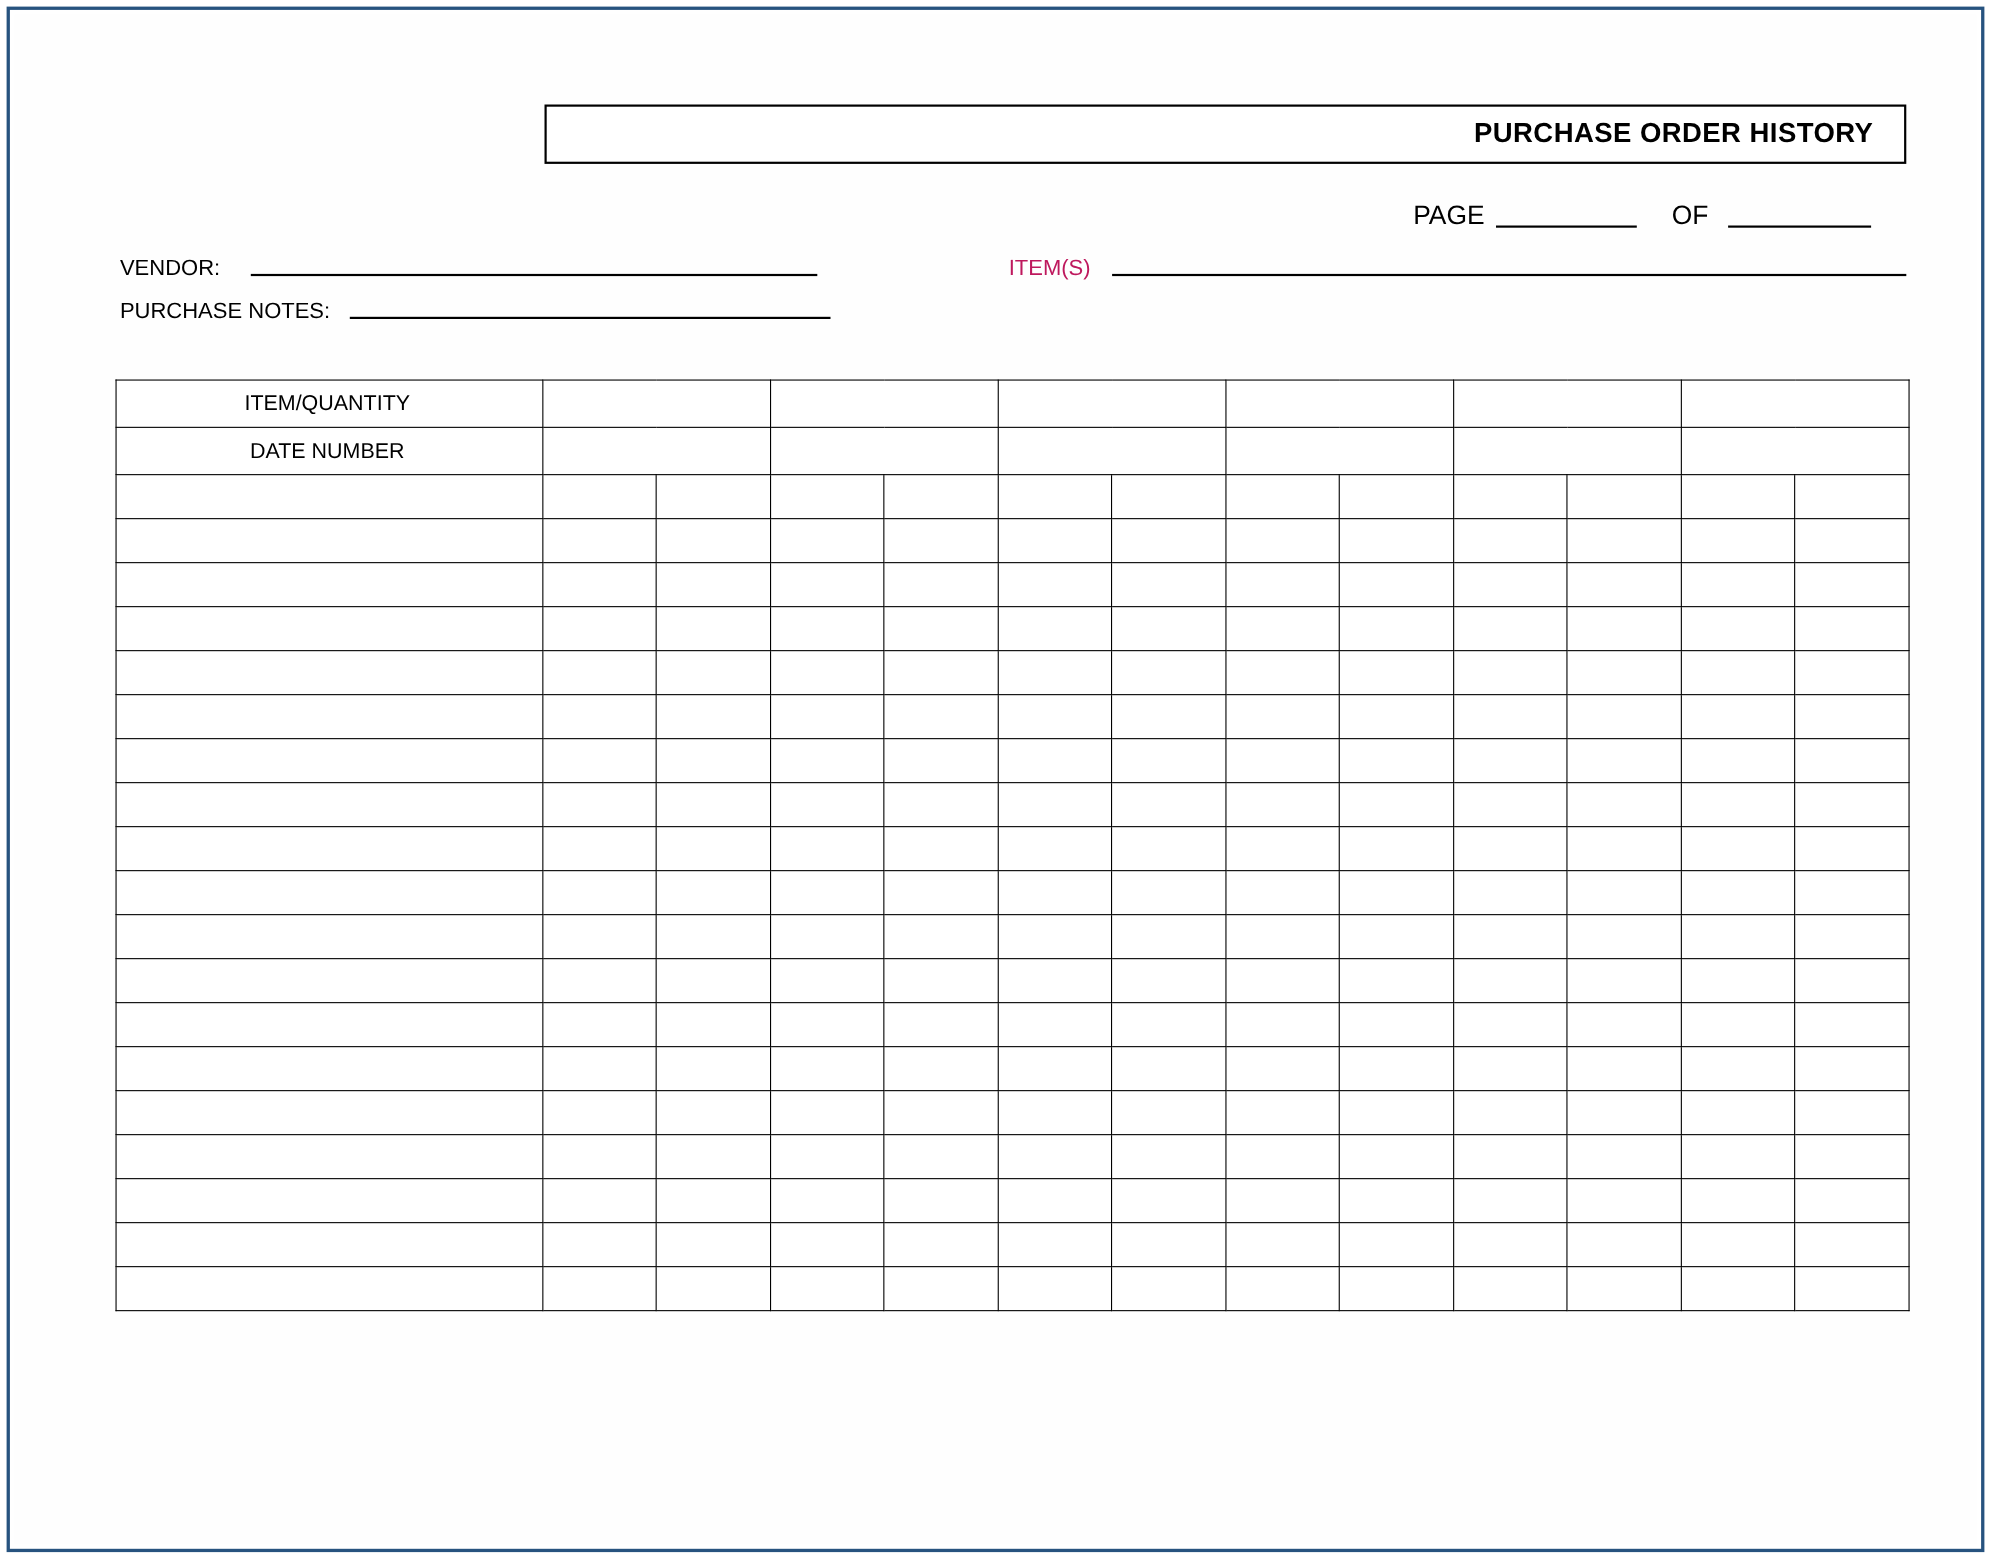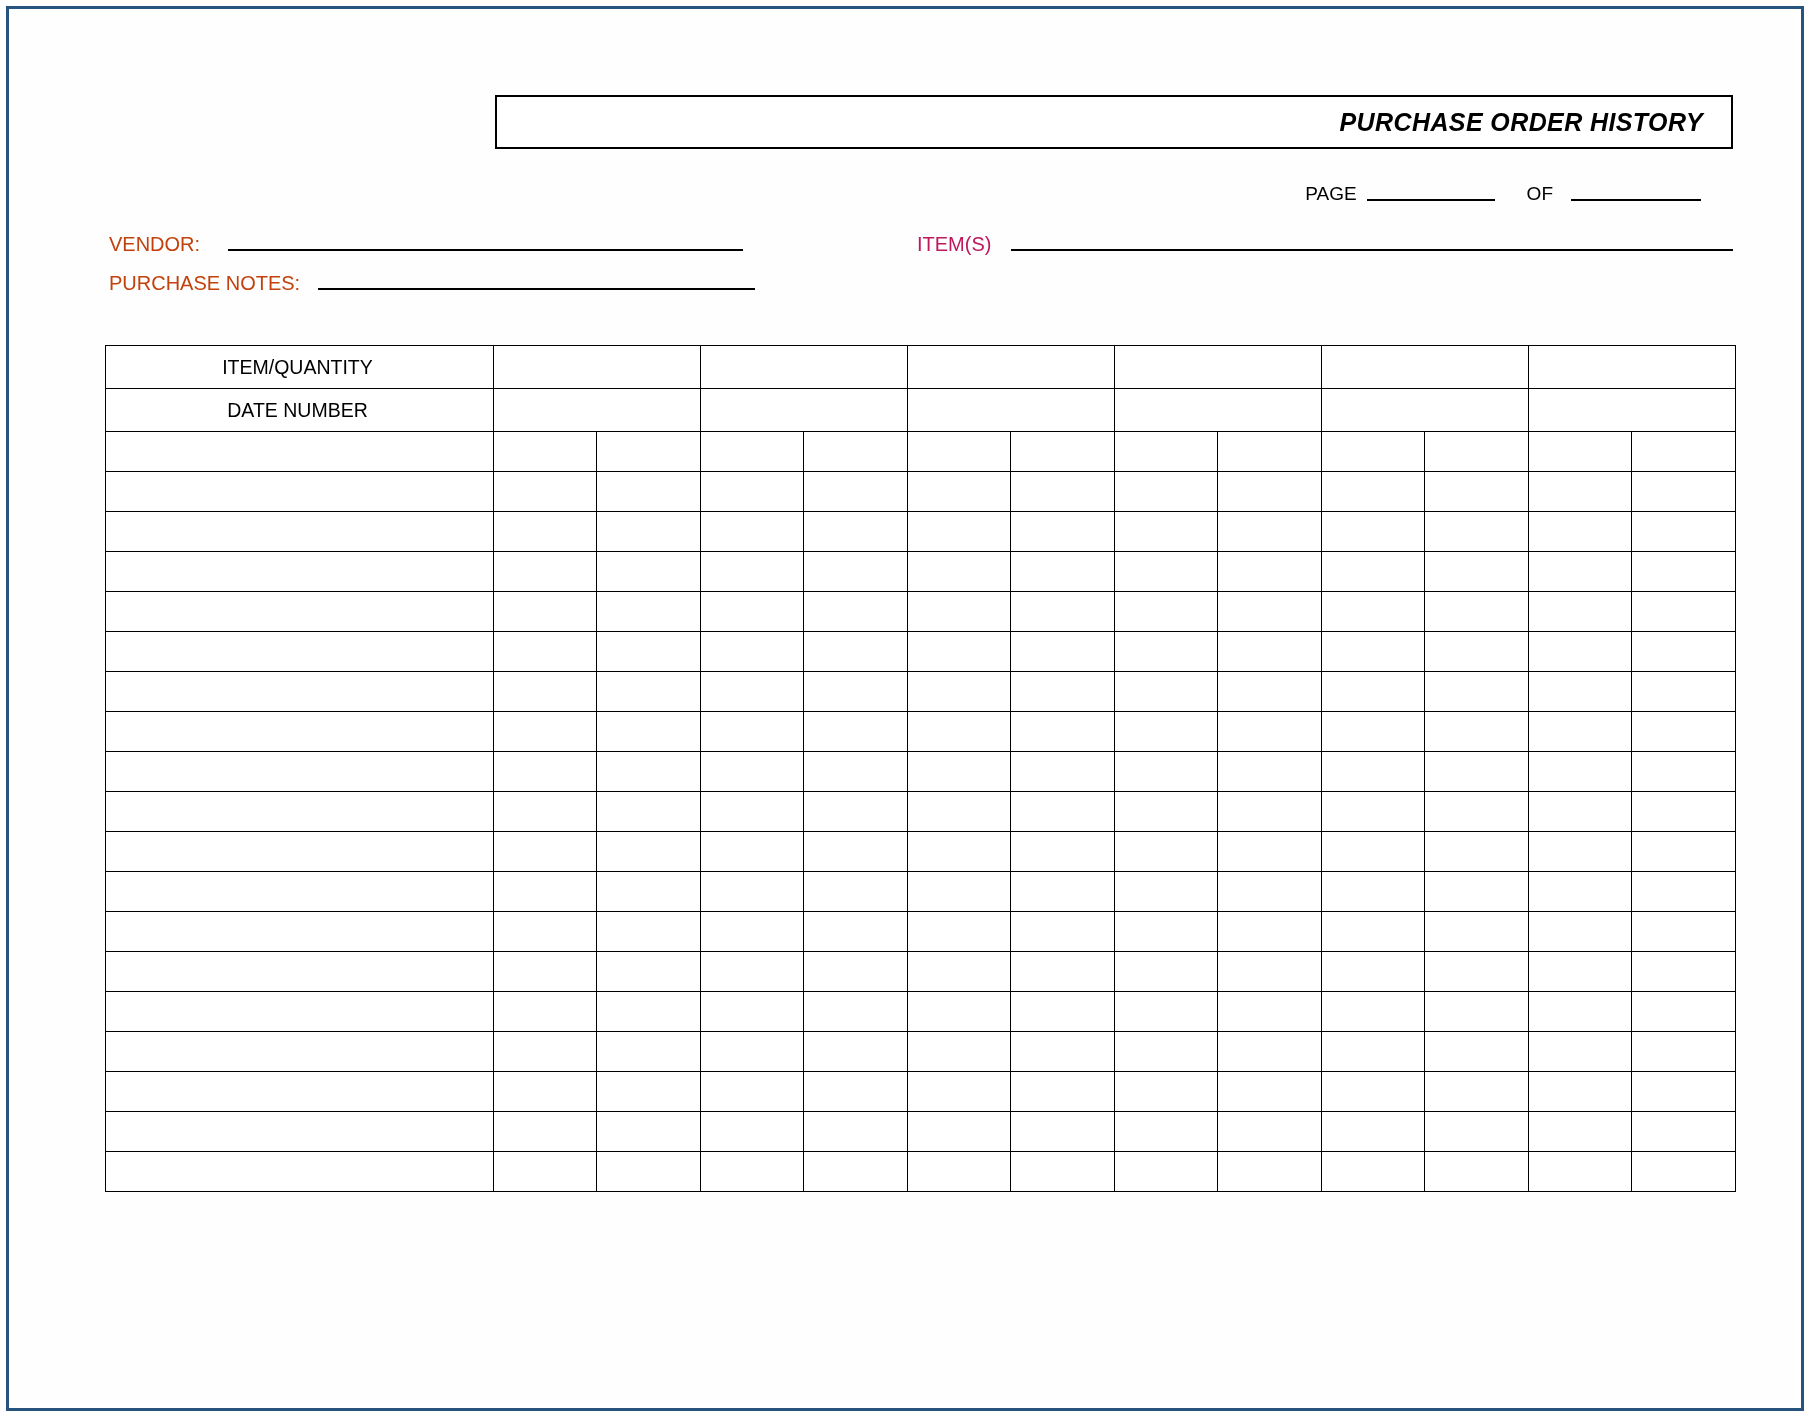--- a/index.html
+++ b/index.html
@@ -38,60 +38,59 @@
   
   .title-box {
     position: absolute;
     left: 482px;
     top: 82px;
     width: 1238px;
     height: 54px;
     border: 2px solid #000000;
     box-sizing: border-box;
     background: #ffffff;
-    font-style: italic;
   }
   .title-text {
     position: absolute;
     right: 28px;
     top: 50%;
     transform: translateY(-50%);
     font-size: 25px;
     font-weight: bold;
     letter-spacing: 0.4px;
     color: #000000;
     white-space: nowrap;
   }
 
   
   .page-of {
     position: absolute;
     right: 96px;
     top: 170px;
-    font-size: 19px;
+    font-size: 24px;
     color: #000;
     white-space: nowrap;
   }
   .page-of .lbl { display: inline-block; }
   .rule {
     display: inline-block;
     border-bottom: 2px solid #000;
     vertical-align: bottom;
     height: 1px;
   }
   .rule-page { width: 128px; margin: 0 32px 4px 10px; }
   .rule-of   { width: 130px; margin: 0 0 4px 18px; }
 
   
   .fields-left {
     position: absolute;
     left: 96px;
     top: 204px;
     font-size: 20px;
-    color: #c2410c;
+    color: #000000;
   }
   .field-row {
     display: flex;
     align-items: flex-end;
     height: 39px;
   }
   .field-label { white-space: nowrap; }
   .field-rule {
     border-bottom: 2px solid #000;
     height: 1px;

